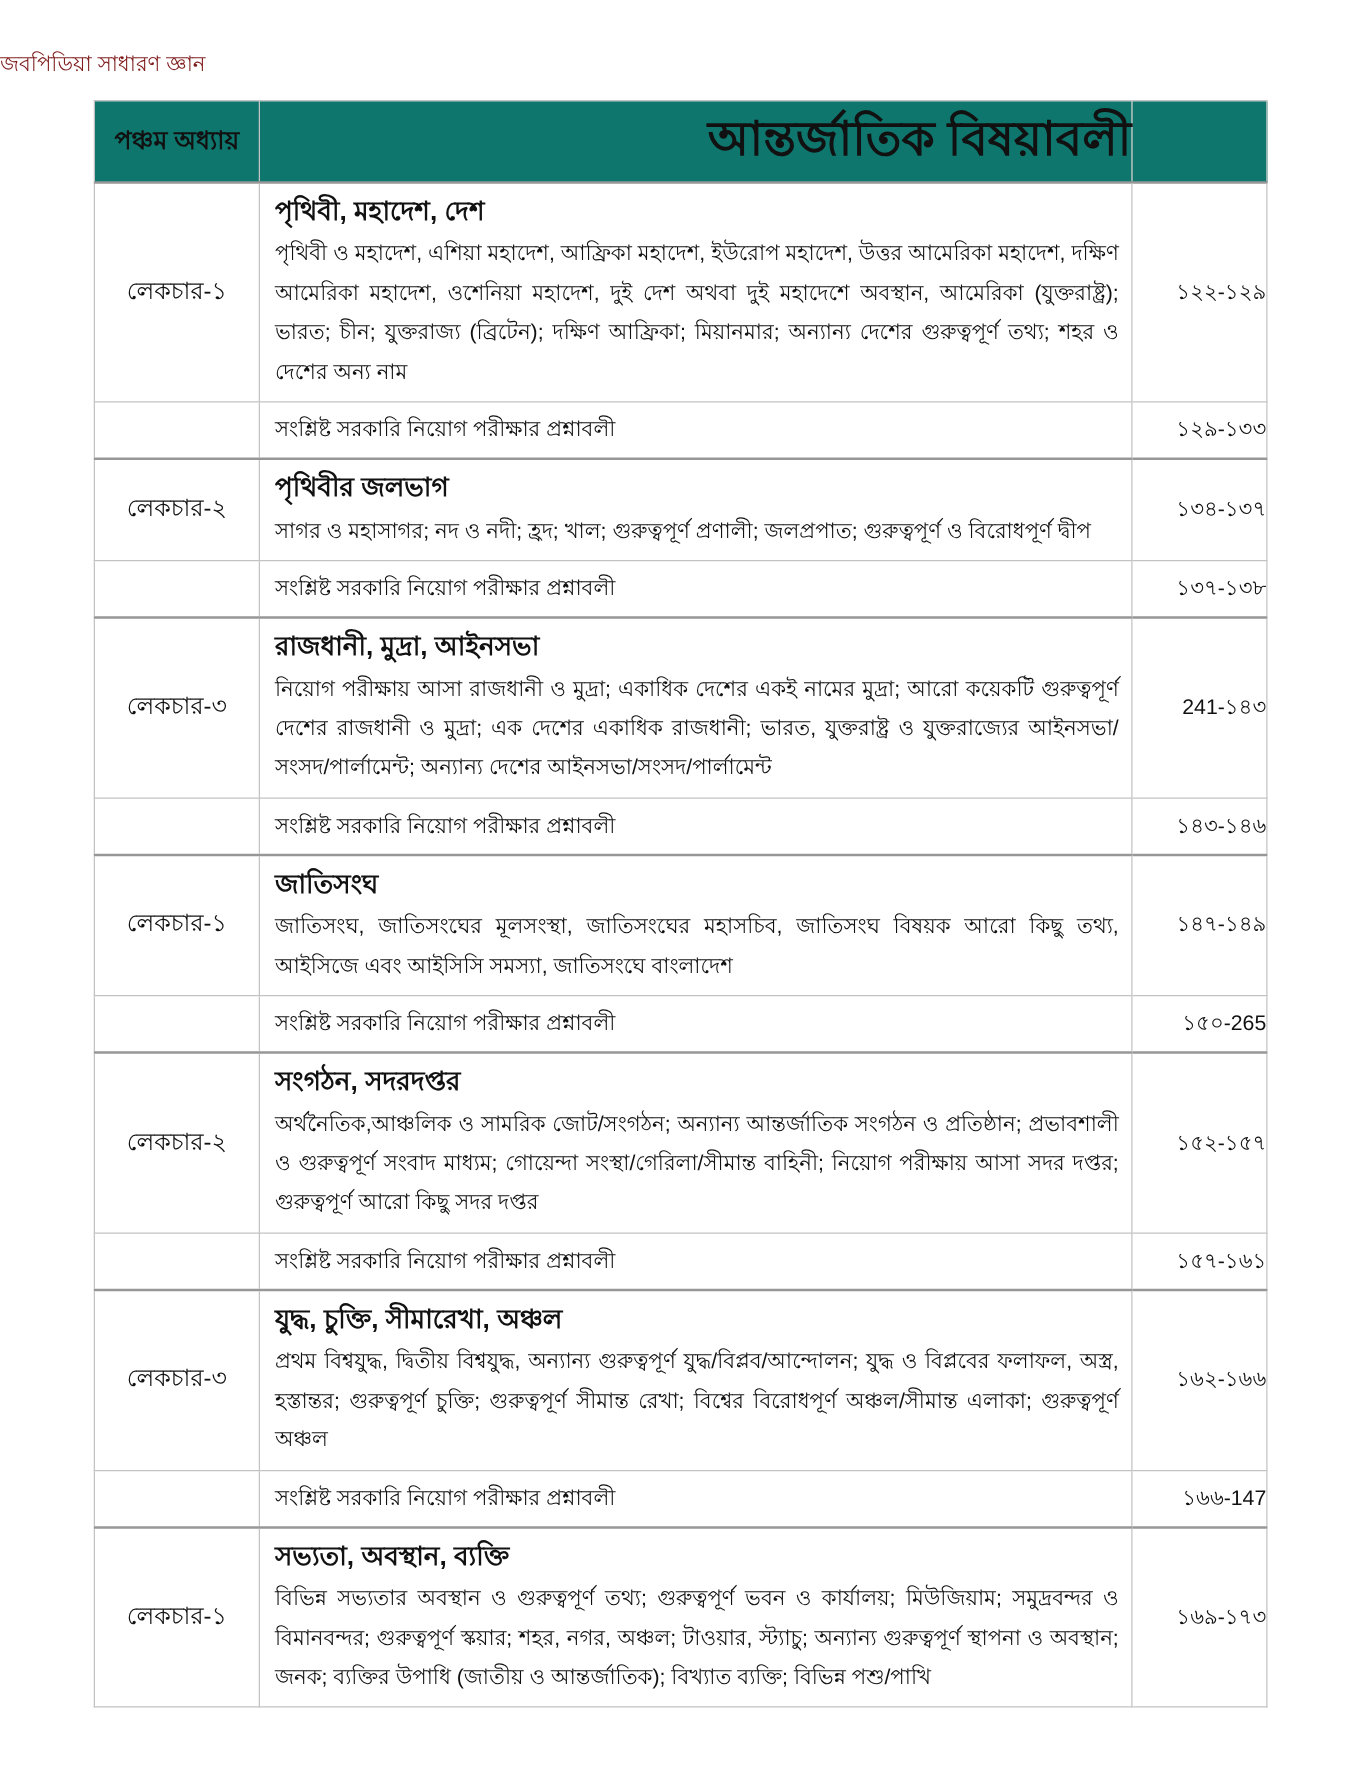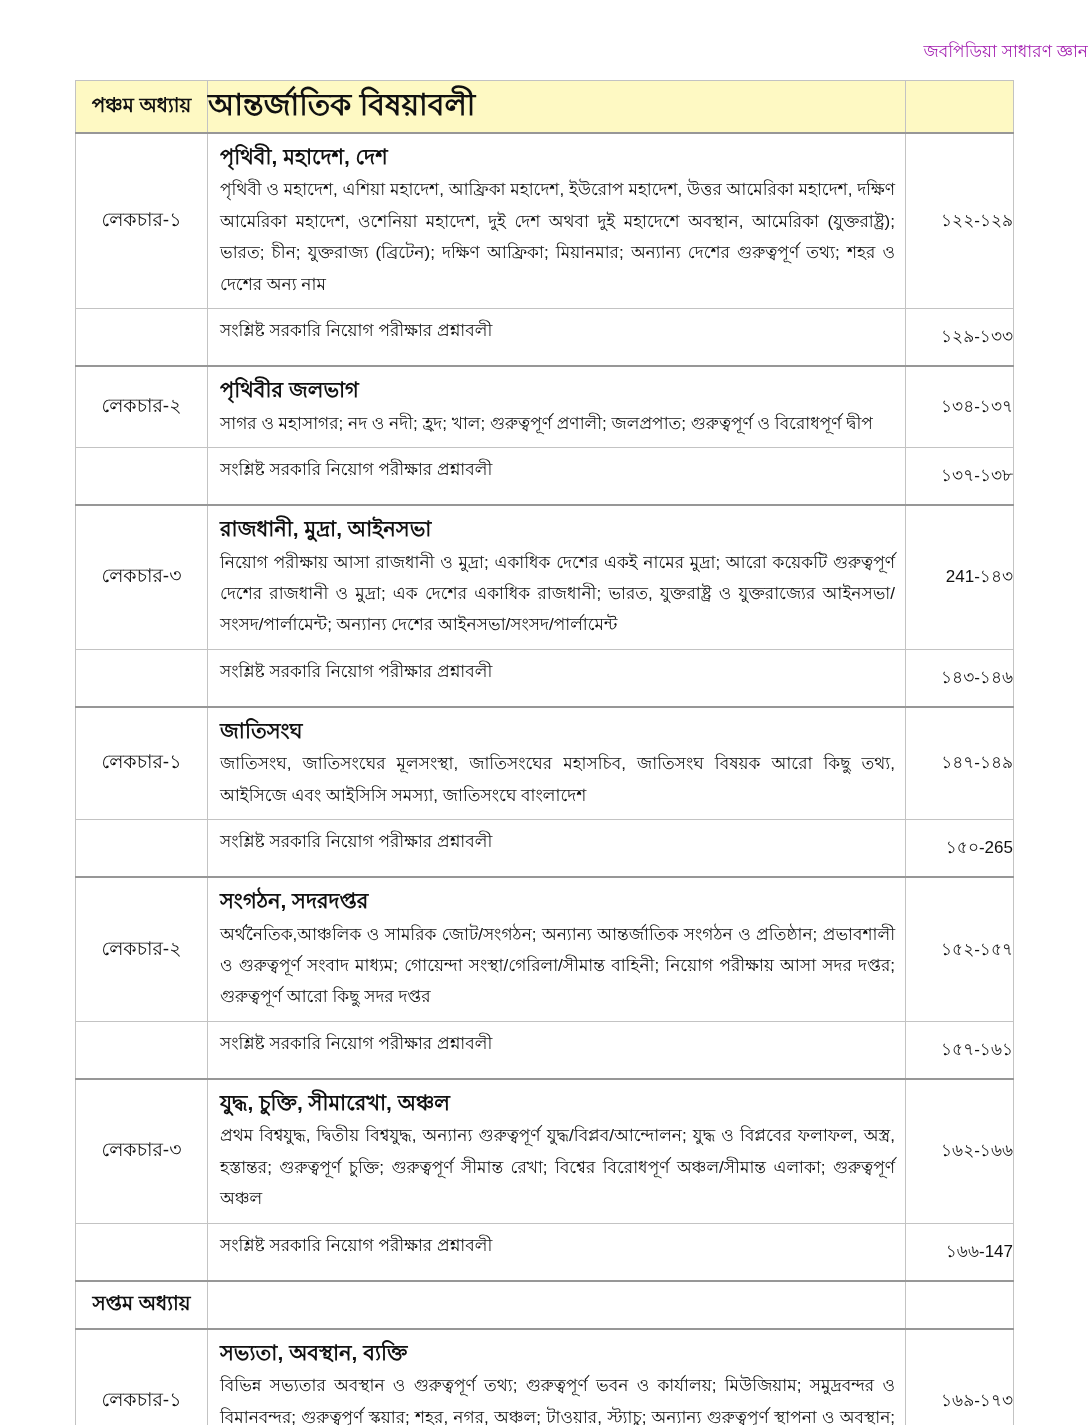--- a/index.html
+++ b/index.html
@@ -3,68 +3,68 @@
 <meta charset="utf-8">
 <style>
   html,body{margin:0;padding:0;}
   body{
     width:1088px;height:1425px;overflow:hidden;
     background:#ffffff;color:#111;
     font-family:"Liberation Sans",sans-serif;
     position:relative;
   }
   .top-title{
-    text-align:right;
+    text-align:left;
     font-size:17px;
     padding-top:38px;
     padding-bottom:14px;
-    color:#a21caf;
+    color:#7f1d1d;
   }
   table.toc{
     border-collapse:collapse;
     margin-left:75px;
     width:938px;
     table-layout:fixed;
   }
   table.toc td{
     border:1px solid #c3c3c3;
     vertical-align:middle;
     padding:0;
   }
   table.toc{border:1px solid #a8a8a8;}
   tr.group-start td{border-top:2px solid #979797;}
   tr.header-row td{
-    background:#fef9c3;
+    background:#0f766e;
     border-bottom:1px solid #b3b3b3;
   }
   .c1{width:132px;text-align:center;}
   .c2{width:698px;}
   .c3{width:108px;text-align:right;}
   .header-chapter{
     font-weight:bold;font-size:20px;text-align:center;
     height:48px;
   }
   .header-title{
-    font-weight:bold;font-size:30px;text-align:left;
+    font-weight:bold;font-size:38px;text-align:right;
     height:48px;
   }
   .lecture-label{font-size:19px;}
   td.c2 .ttl{
     font-weight:bold;font-size:21px;
     padding:8px 10px 2px 12px;
     line-height:1.45;
   }
   td.c2 .desc{
     font-size:17px;line-height:1.85;
     text-align:justify;
     padding:0 10px 8px 12px;
   }
   td.c2.exam{
     font-size:17px;
-    padding:8px 10px 20px 12px;
+    padding:8px 10px 8px 12px;
     height:24px;
   }
   td.c1.chap{
     font-weight:bold;font-size:20px;
     height:46px;
   }
   .pages{font-size:17px;}
 </style>
 </head>
 <body>
@@ -168,25 +168,20 @@
     </td>
     <td class="c3 pages">১৬২-১৬৬</td>
   </tr>
 
   <tr>
     <td class="c1"></td>
     <td class="c2 exam">সংশ্লিষ্ট সরকারি নিয়োগ পরীক্ষার প্রশ্নাবলী</td>
     <td class="c3 pages">১৬৬-147</td>
   </tr>
 
-  <tr class="group-start">
-    <td class="c1 chap">সপ্তম অধ্যায়</td>
-    <td class="c2"></td>
-    <td class="c3"></td>
-  </tr>
 
   <tr class="group-start">
     <td class="c1 lecture-label">লেকচার-১</td>
     <td class="c2">
       <div class="ttl">সভ্যতা, অবস্থান, ব্যক্তি</div>
       <div class="desc">বিভিন্ন সভ্যতার অবস্থান ও গুরুত্বপূর্ণ তথ্য; গুরুত্বপূর্ণ ভবন ও কার্যালয়; মিউজিয়াম; সমুদ্রবন্দর ও বিমানবন্দর; গুরুত্বপূর্ণ স্কয়ার; শহর, নগর, অঞ্চল; টাওয়ার, স্ট্যাচু; অন্যান্য গুরুত্বপূর্ণ স্থাপনা ও অবস্থান; জনক; ব্যক্তির উপাধি (জাতীয় ও আন্তর্জাতিক); বিখ্যাত ব্যক্তি; বিভিন্ন পশু/পাখি</div>
     </td>
     <td class="c3 pages">১৬৯-১৭৩</td>
   </tr>
 

